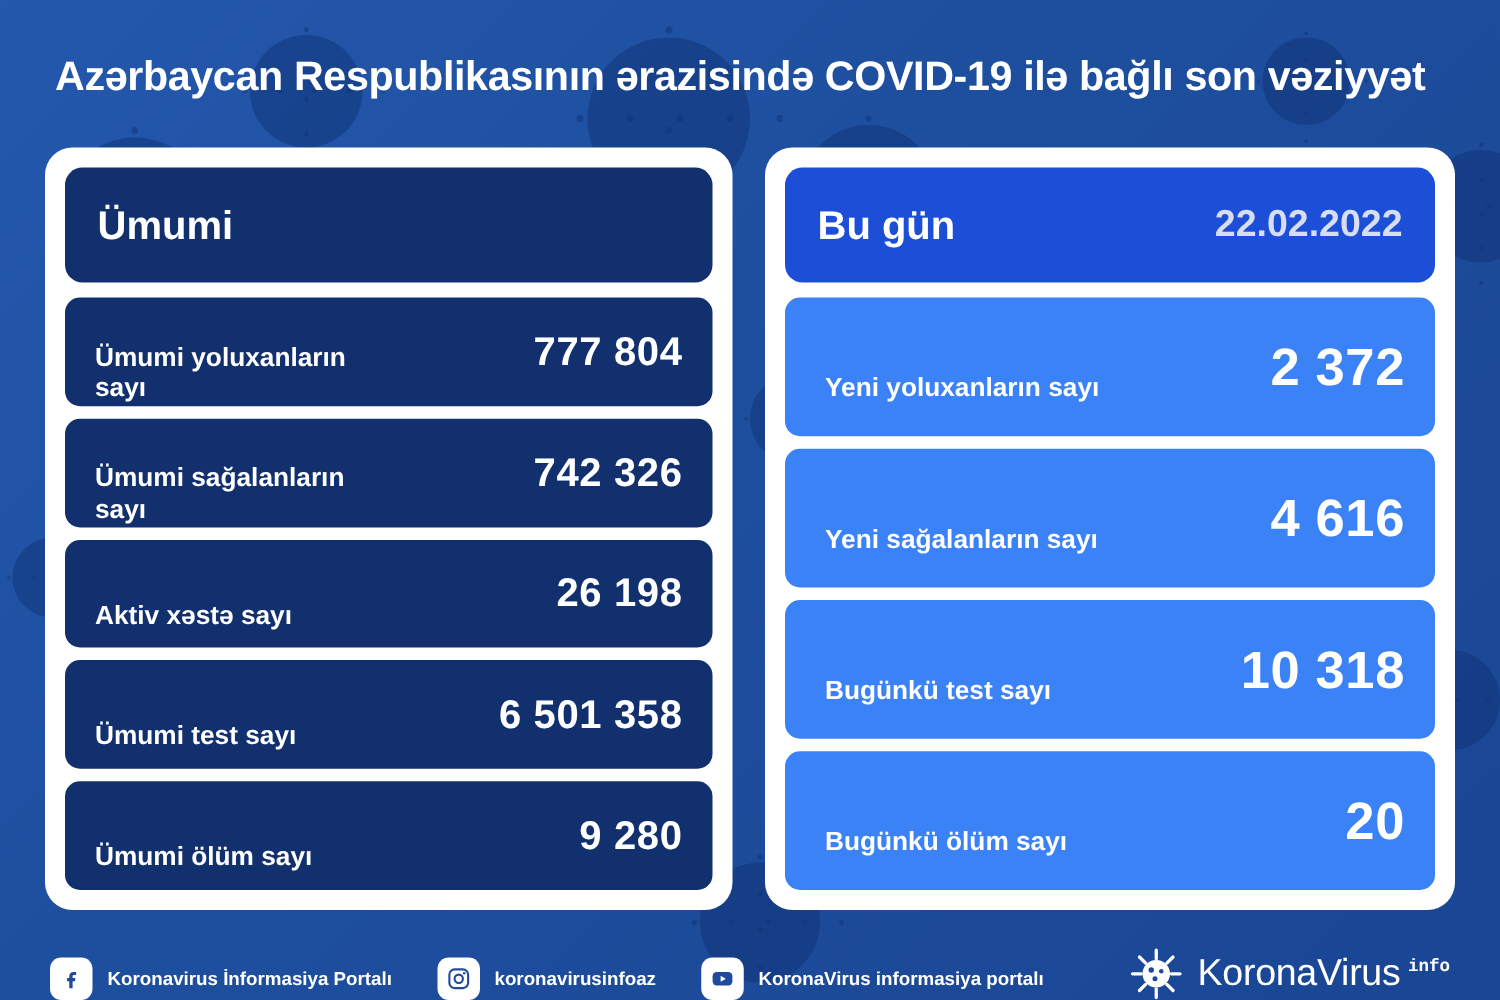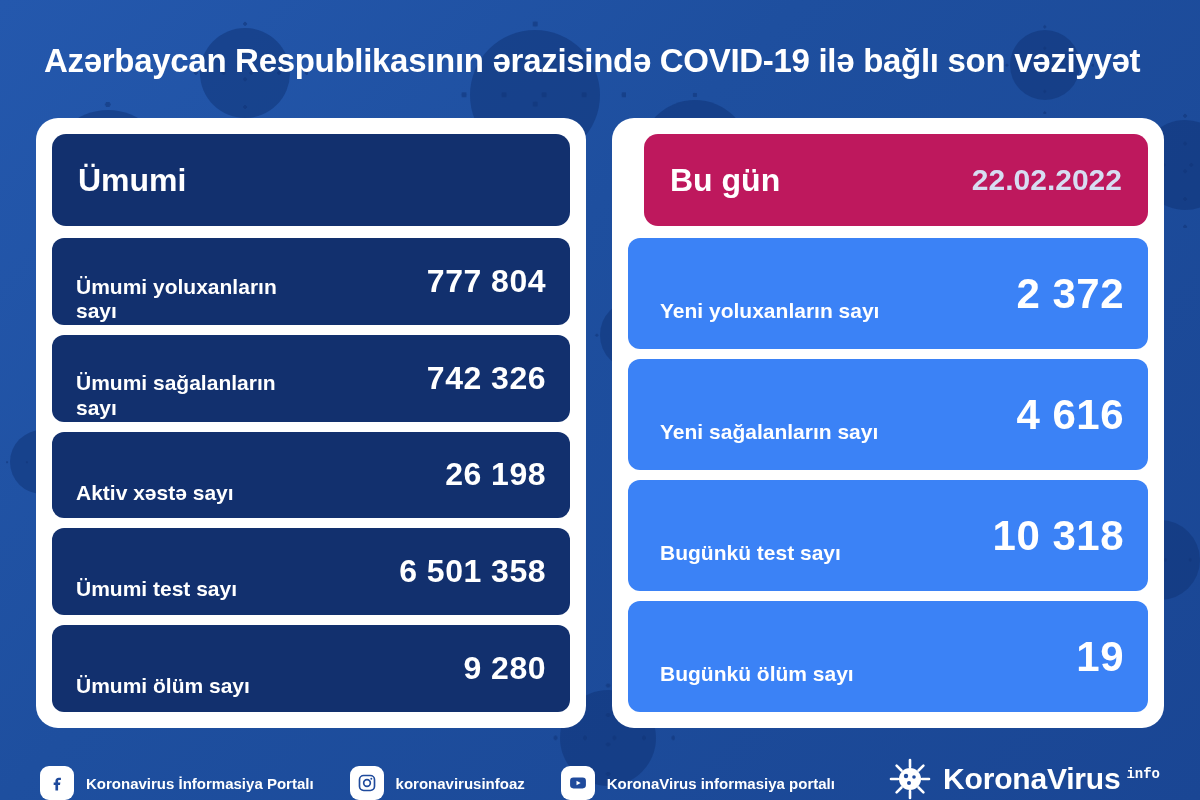--- a/index.html
+++ b/index.html
@@ -83,21 +83,21 @@
     border-radius: 14px;
     height: 92px;
     display: flex;
     align-items: center;
     justify-content: space-between;
     padding: 0 26px;
     color: #ffffff;
     margin-bottom: 12px;
   }
   .header-left  { background: #12306e; }
-  .header-right { background: #be185d; margin-left: 16px; }
+  .header-right { background: #1d4ed8; }
 
   .panel-title {
     font-size: 32px;
     font-weight: bold;
   }
   .panel-date {
     font-size: 30px;
     font-weight: bold;
     color: #d7ddf2;
   }
@@ -173,21 +173,21 @@
     align-items: center;
     gap: 12px;
   }
   .brand-mark {
     width: 42px; height: 42px;
     flex: none;
   }
   .brand-text {
     color: #ffffff;
     font-size: 30px;
-    font-weight: bold;
+    font-weight: normal;
     letter-spacing: -0.2px;
     position: relative;
   }
   .brand-sup {
     color: #ffffff;
     font-size: 14px;
     font-weight: bold;
     align-self: flex-start;
     margin-top: 8px;
     margin-left: -6px;
@@ -255,21 +255,21 @@
         <div class="row row-right">
           <span class="row-label">Yeni sağalanların sayı</span>
           <span class="row-value">4 616</span>
         </div>
         <div class="row row-right">
           <span class="row-label">Bugünkü test sayı</span>
           <span class="row-value">10 318</span>
         </div>
         <div class="row row-right">
           <span class="row-label">Bugünkü ölüm sayı</span>
-          <span class="row-value">19</span>
+          <span class="row-value">20</span>
         </div>
       </div>
     </div>
 
   </div>
 
   <div class="footer">
 
     <div class="social">
       <span class="badge">

